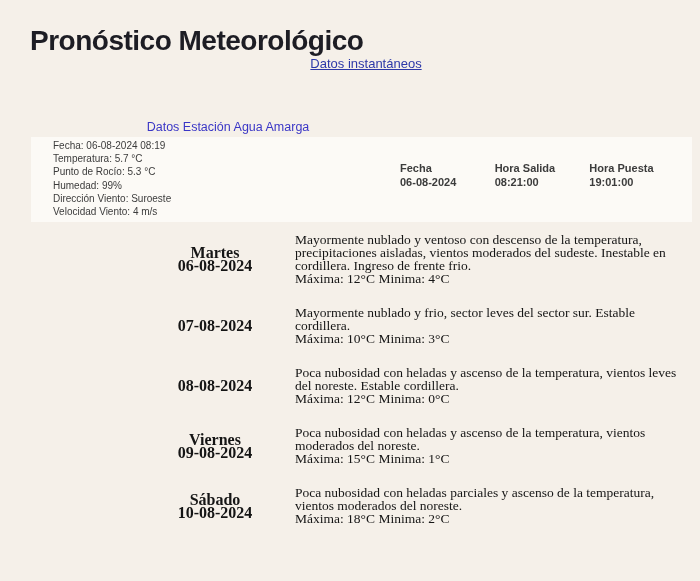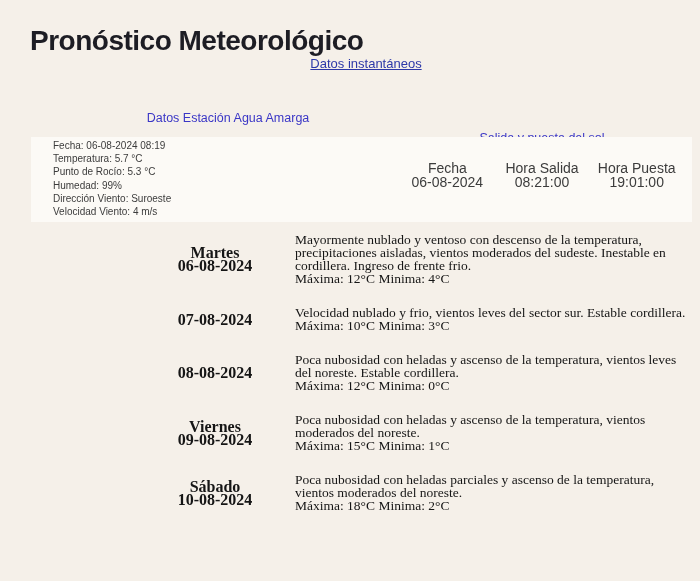--- a/index.html
+++ b/index.html
@@ -17,39 +17,39 @@
   }
   .link-row {
     position: absolute; left: 36px; top: 54px; width: 660px;
     text-align: center;
   }
   .link-row a {
     color: #2c38a8; text-decoration: underline;
     font-size: 13px; cursor: pointer;
   }
   .section-heading {
-    position: absolute; top: 111px;
+    position: absolute; top: 120px;
     text-align: center; color: #3a36c6; font-size: 12.5px;
   }
   .station-heading { left: 30px; width: 396px; }
   .sun-heading { left: 400px; width: 284px; margin-top: 20px; }
   .panel {
     position: absolute; left: 31px; top: 137px;
     width: 661px; height: 85px;
     background: #fcfaf6;
   }
   .station-data {
     position: absolute; left: 53px; top: 139px;
     font-size: 10px; line-height: 13.2px; color: #3c3c3c;
   }
   .sun-table {
     position: absolute; left: 400px; top: 161px; width: 284px;
     display: flex;
   }
-  .sun-col { flex: 1; text-align: center; font-size: 14px; line-height: 14px; color: #3c3c3c; }
+  .sun-col { flex: 1; text-align: left; font-size: 11px; line-height: 14px; color: #3c3c3c; font-weight: bold; }
   .forecast {
     position: absolute; left: 150px; top: 233px; width: 540px;
   }
   .frow { display: flex; align-items: center; margin-bottom: 21px; }
   .fday {
     width: 130px; text-align: center;
     font-family: "Liberation Serif", serif;
     font-weight: bold; font-size: 16px; line-height: 13px;
     color: #151515;
   }
@@ -109,21 +109,21 @@
       <div>Mayormente nublado y ventoso con descenso de la temperatura, precipitaciones aisladas, vientos moderados del sudeste. Inestable en cordillera. Ingreso de frente frio.</div>
       <div>Máxima: 12°C Minima: 4°C</div>
     </div>
   </div>
 
   <div class="frow">
     <div class="fday">
       <div>07-08-2024</div>
     </div>
     <div class="fdesc">
-      <div>Velocidad nublado y frio, vientos leves del sector sur. Estable cordillera.</div>
+      <div>Mayormente nublado y frio, sector leves del sector sur. Estable cordillera.</div>
       <div>Máxima: 10°C Minima: 3°C</div>
     </div>
   </div>
 
   <div class="frow">
     <div class="fday">
       <div>08-08-2024</div>
     </div>
     <div class="fdesc">
       <div>Poca nubosidad con heladas y ascenso de la temperatura, vientos leves del noreste. Estable cordillera.</div>

